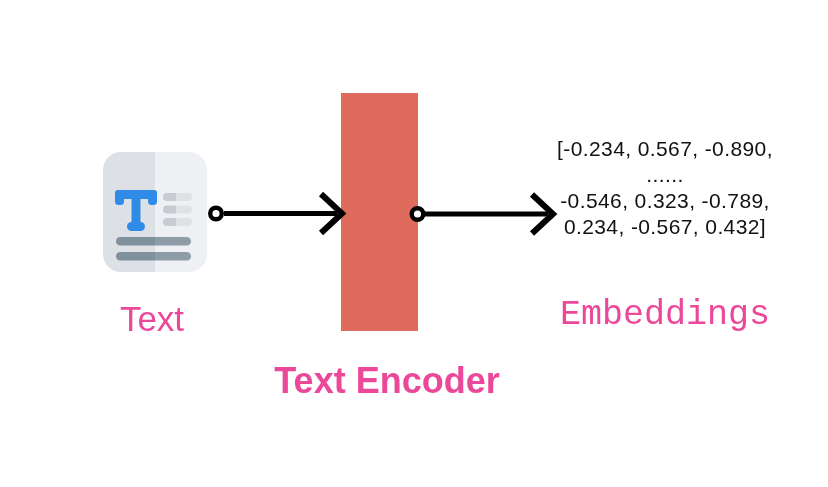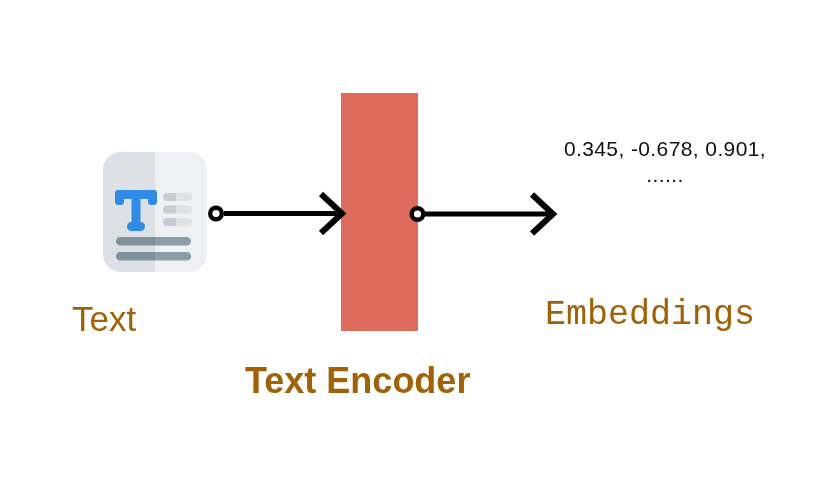--- a/index.html
+++ b/index.html
@@ -21,32 +21,33 @@
   
   .doc-icon {
     left: 103px;
     top: 152px;
     width: 104px;
     height: 120px;
   }
 
   
   .label {
-    color: #a16207;
+    text-align: center;
+    color: #ec4899;
     white-space: nowrap;
   }
   .input-label {
     left: 72px;
     top: 299px;
     width: 160px;
     font-size: 35px;
     line-height: 40px;
   }
   .encoder-label {
-    left: 245px;
+    left: 237px;
     top: 360px;
     width: 300px;
     font-size: 36px;
     line-height: 42px;
     font-weight: bold;
   }
   .output-label {
     left: 545px;
     top: 295px;
     width: 240px;
@@ -144,19 +145,21 @@
       <circle cx="216" cy="213.5" r="5.8" fill="#ffffff" stroke-width="4.4"></circle>
     </g>
     <g stroke="#000000" fill="none">
       <line x1="425" y1="214" x2="548" y2="214" stroke-width="5"></line>
       <polyline points="532,194.5 553,214 532,233.5" stroke-width="6"></polyline>
       <circle cx="417.5" cy="214" r="5.8" fill="#ffffff" stroke-width="4.4"></circle>
     </g>
   </svg>
 
   <div class="abs vector">
-    <div>0.345, -0.678, 0.901,</div>
+    <div>[-0.234, 0.567, -0.890,</div>
     <div>......</div>
+    <div>-0.546, 0.323, -0.789,</div>
+    <div>0.234, -0.567, 0.432]</div>
   </div>
 
   <div class="abs label output-label">Embeddings</div>
 
 </div>
 
 </body></html>

